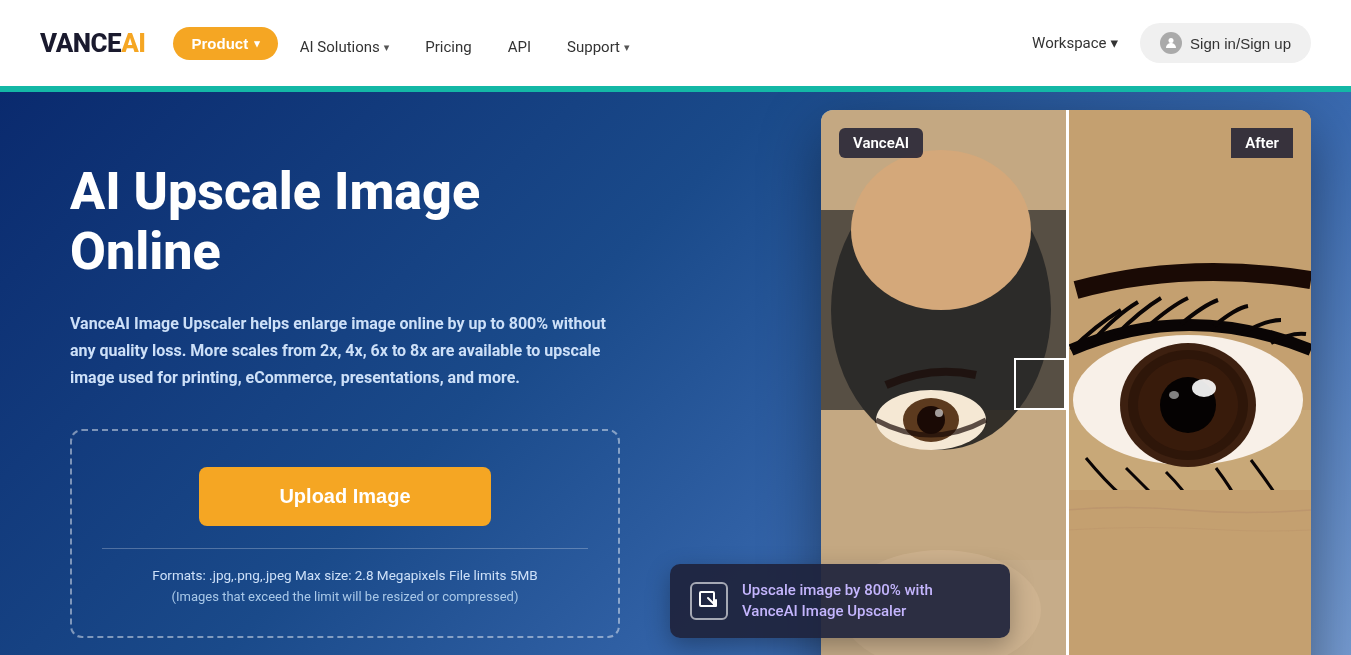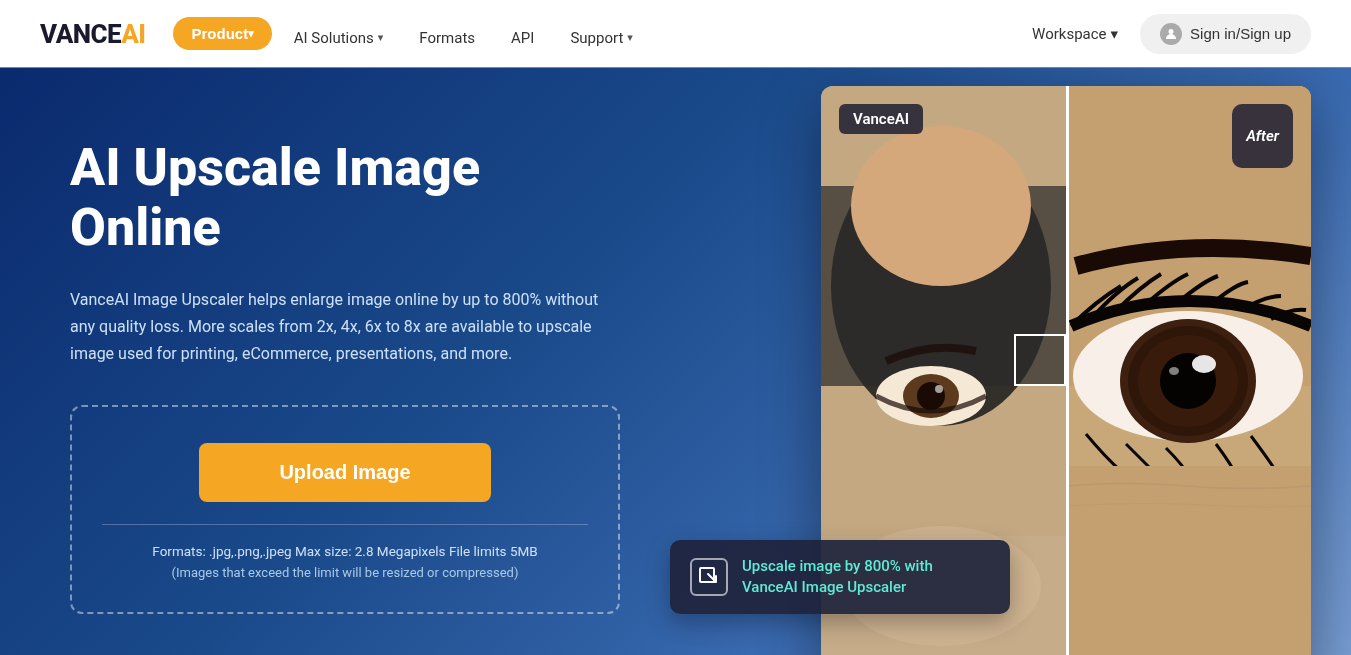--- a/index.html
+++ b/index.html
@@ -3,23 +3,23 @@
   <meta charset="utf-8">
   <style>
     * { margin: 0; padding: 0; box-sizing: border-box; }
     body { font-family: -apple-system, BlinkMacSystemFont, 'Segoe UI', Roboto, Arial, sans-serif; width: 1351px; min-height: 655px; overflow-x: hidden; }
 
     
     .navbar {
       display: flex;
       align-items: center;
       padding: 0 40px;
-      height: 68px;
+      height: 92px;
       background: #fff;
-      border-bottom: 1px solid #14b8a6;
+      border-bottom: 6px solid #14b8a6;
       gap: 8px;
       position: relative;
       z-index: 10;
     }
     .logo {
       display: flex;
       align-items: center;
       margin-right: 20px;
     }
     .logo-vance {
@@ -38,21 +38,21 @@
       background: #f5a623;
       color: #fff;
       border: none;
       border-radius: 20px;
       padding: 8px 18px;
       font-size: 15px;
       font-weight: 600;
       cursor: pointer;
       display: flex;
       align-items: center;
-      gap: 0;
+      gap: 6px;
     }
     .nav-btn-product .chevron {
       font-size: 11px;
     }
     .nav-item {
       display: flex;
       align-items: center;
       gap: 4px;
       padding: 8px 14px;
       font-size: 15px;
@@ -124,20 +124,21 @@
       color: #fff;
       line-height: 1.15;
       margin-bottom: 28px;
     }
     .hero-desc {
       font-size: 16px;
       color: #cde0f8;
       line-height: 1.7;
       margin-bottom: 38px;
       max-width: 600px;
+      font-weight: bold;
     }
     .upload-box {
       border: 2px dashed rgba(255,255,255,0.45);
       border-radius: 12px;
       padding: 36px 30px 28px;
       display: flex;
       flex-direction: column;
       align-items: center;
       max-width: 580px;
     }
@@ -217,26 +218,25 @@
       font-size: 15px;
       font-weight: 600;
       z-index: 5;
     }
     .label-after {
       position: absolute;
       top: 18px;
       right: 18px;
       background: rgba(30,30,50,0.85);
       color: #fff;
-      padding: 23px 14px;
-      border-radius: 10px;
+      padding: 6px 14px;
+      border-radius: 0;
       font-size: 15px;
       font-weight: 600;
       z-index: 5;
-      font-style: italic;
     }
     .divider-line {
       position: absolute;
       top: 0; bottom: 0;
       left: 50%;
       width: 3px;
       background: #fff;
       z-index: 4;
     }
     .small-box {
@@ -248,21 +248,21 @@
       border: 2.5px solid #fff;
       z-index: 6;
     }
 
     
     .upscale-tooltip {
       position: absolute;
       bottom: 60px;
       left: -10px;
       background: rgba(30,35,60,0.92);
-      color: #5eead4;
+      color: #c4b5fd;
       border-radius: 10px;
       padding: 16px 20px;
       display: flex;
       align-items: center;
       gap: 14px;
       width: 340px;
       z-index: 10;
       box-shadow: 0 8px 24px rgba(0,0,0,0.3);
     }
     .tooltip-icon {
@@ -295,21 +295,21 @@
     <span>Product</span>
     <span class="chevron">▾</span>
   </button>
 
   <div class="nav-item">
     <span>AI Solutions</span>
     <span class="chevron">▾</span>
   </div>
 
   <div class="nav-item">
-    <span>Formats</span>
+    <span>Pricing</span>
   </div>
 
   <div class="nav-item">
     <span>API</span>
   </div>
 
   <div class="nav-item">
     <span>Support</span>
     <span class="chevron">▾</span>
   </div>

